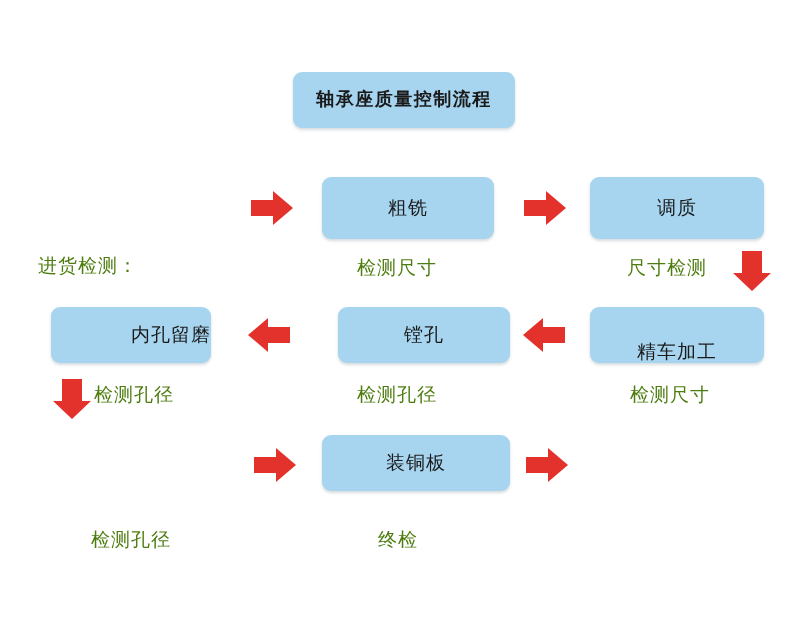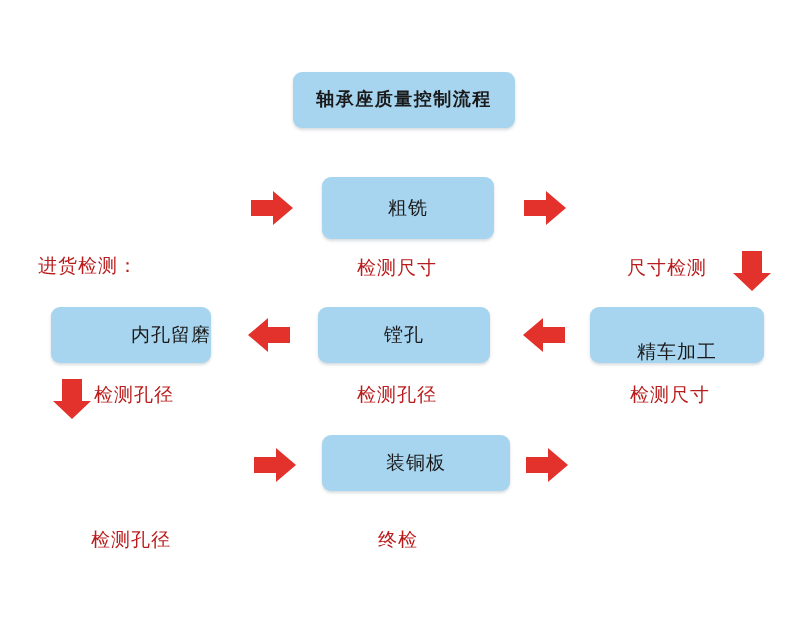--- a/index.html
+++ b/index.html
@@ -49,21 +49,21 @@
   }
 
   
   #node-title   { left: 275px; top: 72px;  width: 222px; height: 56px; }
 
   #node-r1c1    { left: 33px;  top: 177px; width: 176px; height: 62px; }
   #node-r1c2    { left: 304px; top: 177px; width: 172px; height: 62px; }
   #node-r1c3    { left: 572px; top: 177px; width: 174px; height: 62px; }
 
   #node-r2c1    { left: 33px;  top: 307px; width: 160px; height: 56px; justify-content: flex-end; }
-  #node-r2c2    { left: 300px; top: 307px; width: 172px; height: 56px; }
+  #node-r2c2    { left: 320px; top: 307px; width: 172px; height: 56px; }
   #node-r2c3    { left: 572px; top: 307px; width: 174px; height: 56px; align-items: flex-end; }
 
   #node-r3c1    { left: 33px;  top: 435px; width: 176px; height: 56px; }
   #node-r3c2    { left: 304px; top: 435px; width: 188px; height: 56px; }
   #node-r3c3    { left: 572px; top: 435px; width: 174px; height: 56px; }
 
   
   .arrow {
     position: absolute;
     width: 46px;
@@ -81,21 +81,21 @@
 
   #arrow-down-left { left: 33px; top: 377px; width: 42px; height: 44px; }
 
   #arrow-r3-a { left: 234px; top: 445px; }
   #arrow-r3-b { left: 506px; top: 445px; }
 
   
   .caption {
     position: absolute;
     font-size: 19px;
-    color: #b91c1c;
+    color: #4d7c0f;
     letter-spacing: 1px;
     white-space: pre-line;
     line-height: 1.05;
   }
 
   #cap-incoming-label { left: 20px;  top: 256px; font-size: 19px; }
   #cap-incoming-items { left: 128px; top: 248px; font-size: 21px; line-height: 1.12; }
 
   #cap-r1-mid   { left: 339px; top: 258px; }
   #cap-r1-right { left: 609px; top: 258px; }
@@ -126,20 +126,23 @@
   <div class="node" id="node-r1c2">
     <span class="node-text">粗铣</span>
   </div>
 
   <div class="arrow" id="arrow-r1-b">
     <svg viewBox="0 0 46 40" xmlns="http://www.w3.org/2000/svg" aria-hidden="true">
       <polygon points="2,12 24,12 24,3 44,20 24,37 24,28 2,28" fill="#E3322B"></polygon>
     </svg>
   </div>
 
+  <div class="node" id="node-r1c3">
+    <span class="node-text">调质</span>
+  </div>
 
   <div class="caption" id="cap-incoming-label">进货检测：</div>
   <div class="caption" id="cap-r1-mid">检测尺寸</div>
   <div class="caption" id="cap-r1-right">尺寸检测</div>
 
   <div class="arrow" id="arrow-down-right">
     <svg viewBox="0 0 42 44" xmlns="http://www.w3.org/2000/svg" aria-hidden="true">
       <polygon points="11,2 31,2 31,24 40,24 21,42 2,24 11,24" fill="#E3322B"></polygon>
     </svg>
   </div>

